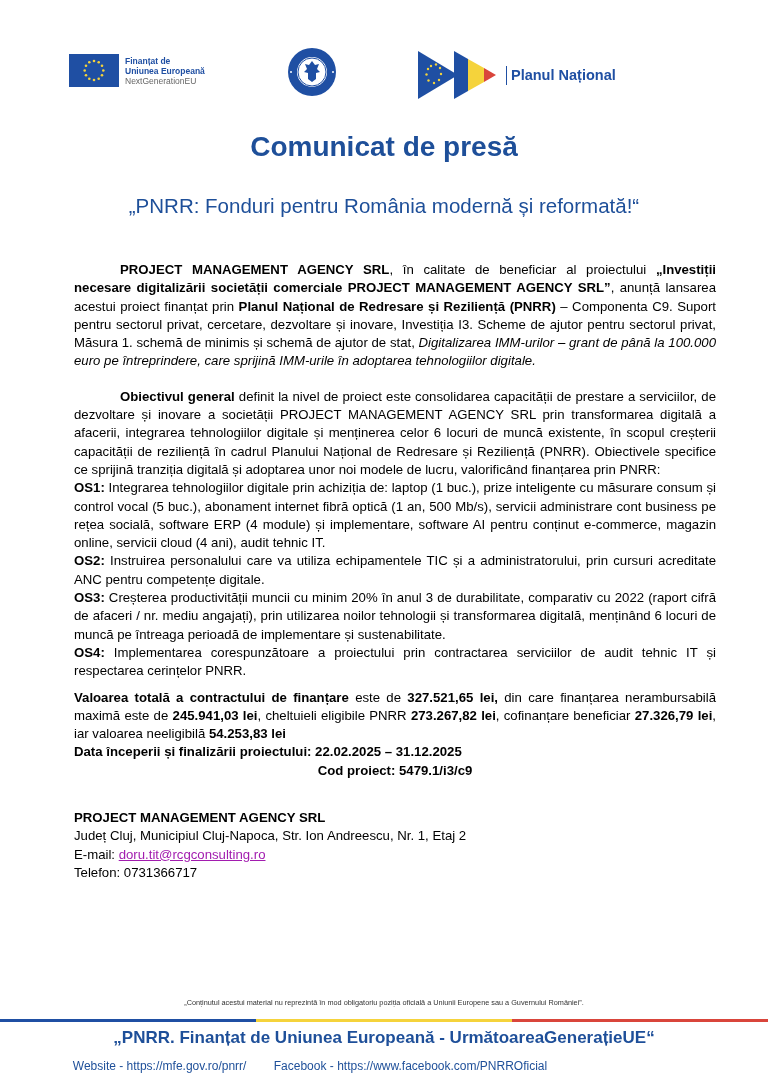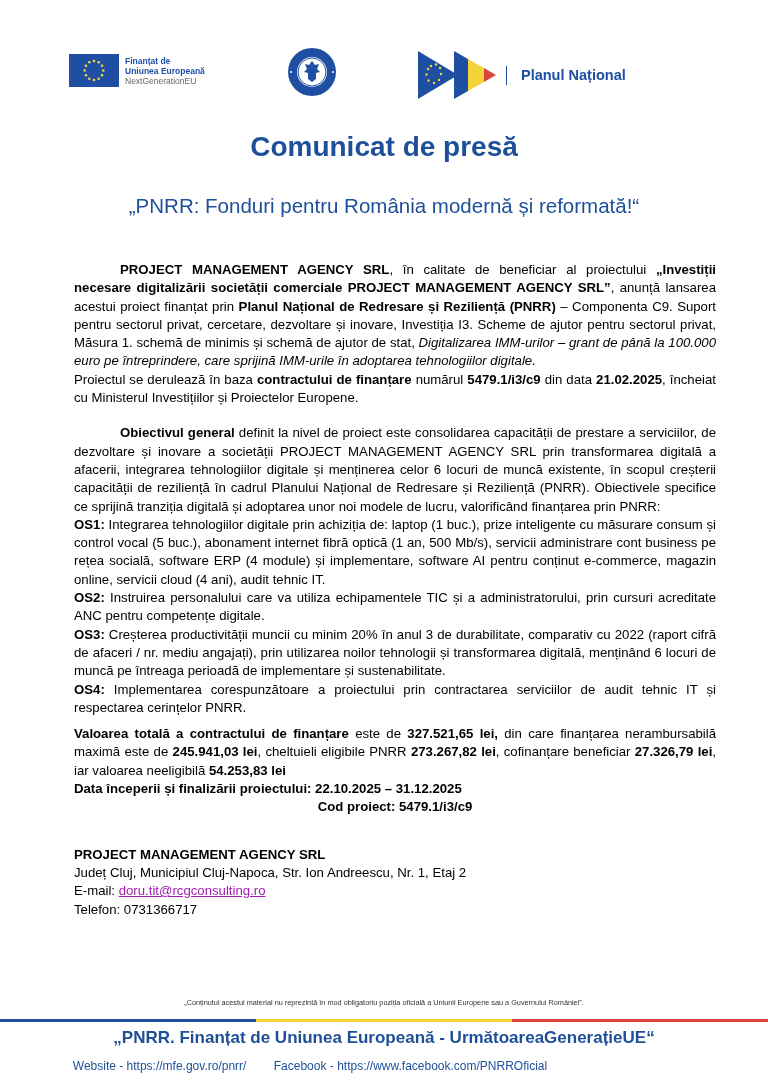--- a/index.html
+++ b/index.html
@@ -6,21 +6,21 @@
   body { width:768px; height:1086px; position:relative; overflow:hidden; font-family:"Liberation Sans", sans-serif; color:#000; }
   .logos { position:absolute; top:44px; left:0; width:768px; height:60px; }
   .eu-logo { position:absolute; left:69px; top:10px; display:flex; align-items:center; }
   .eu-flag { width:50px; height:33px; background:#1f4fa3; position:relative; }
   .eu-flag svg { position:absolute; left:0; top:0; }
   .eu-text { margin-left:6px; font-size:8.5px; line-height:10px; }
   .eu-text .b { color:#1f4fa3; font-weight:bold; }
   .eu-text .g { color:#666; }
   .gov-logo { position:absolute; left:287px; top:3px; width:50px; height:50px; }
   .pnrr-logo { position:absolute; left:418px; top:5px; display:flex; align-items:center; }
-  .pnrr-text { margin-left:4px; border-left:1.5px solid #1f4fa3; padding-left:14px; color:#1f4fa3; font-weight:bold; font-size:14.5px; line-height:19px; }
+  .pnrr-text { margin-left:4px; border-left:1.5px solid #1f4fa3; padding-left:4px; color:#1f4fa3; font-weight:bold; font-size:14.5px; line-height:19px; }
   .title { position:absolute; top:131px; left:0; width:768px; text-align:center; font-size:28px; font-weight:bold; color:#1e4f99; }
   .subtitle { position:absolute; top:194px; left:0; width:768px; text-align:center; font-size:20.5px; color:#1e4f99; }
   .body { position:absolute; top:261px; left:74px; width:642px; font-size:13.2px; line-height:18.3px; text-align:justify; }
   .body p { margin:0; }
   .indent { text-indent:46px; }
   .gap { height:17px; }
   .gap2 { height:8px; }
   .gap3 { height:29px; }
   a.email { color:#a21caf; text-decoration:underline; }
   .disclaimer { position:absolute; top:998px; left:0; width:768px; text-align:center; font-size:7.3px; color:#333; }
@@ -93,30 +93,29 @@
       <div>Planul Național</div>
     </div>
   </div>
 </div>
 
 <div class="title">Comunicat de presă</div>
 <div class="subtitle">„PNRR: Fonduri pentru România modernă și reformată!“</div>
 
 <div class="body">
   <p class="indent"><b>PROJECT MANAGEMENT AGENCY SRL</b><span>, în calitate de beneficiar al proiectului </span><b>„Investiții necesare digitalizării societății comerciale PROJECT MANAGEMENT AGENCY SRL”</b><span>, anunță lansarea acestui proiect finanțat prin </span><b>Planul Național de Redresare și Reziliență (PNRR)</b><span> – Componenta C9. Suport pentru sectorul privat, cercetare, dezvoltare și inovare, Investiția I3. Scheme de ajutor pentru sectorul privat, Măsura 1. schemă de minimis și schemă de ajutor de stat, </span><i>Digitalizarea IMM-urilor – grant de până la 100.000 euro pe întreprindere, care sprijină IMM-urile în adoptarea tehnologiilor digitale.</i></p>
-  <p><span>Proiectul se derulează în baza </span><b>contractului de finanțare</b><span> numărul </span><b>5479.1/i3/c9</b><span> din data </span><b>21.02.2025</b><span>, încheiat cu Ministerul Investițiilor și Proiectelor Europene.</span></p>
   <div class="gap"></div>
   <p class="indent"><b>Obiectivul general</b><span> definit la nivel de proiect este consolidarea capacității de prestare a serviciilor, de dezvoltare și inovare a societății PROJECT MANAGEMENT AGENCY SRL prin transformarea digitală a afacerii, integrarea tehnologiilor digitale și menținerea celor 6 locuri de muncă existente, în scopul creșterii capacității de reziliență în cadrul Planului Național de Redresare și Reziliență (PNRR). Obiectivele specifice ce sprijină tranziția digitală și adoptarea unor noi modele de lucru, valorificând finanțarea prin PNRR:</span></p>
   <p><b>OS1:</b><span> Integrarea tehnologiilor digitale prin achiziția de: laptop (1 buc.), prize inteligente cu măsurare consum și control vocal (5 buc.), abonament internet fibră optică (1 an, 500 Mb/s), servicii administrare cont business pe rețea socială, software ERP (4 module) și implementare, software AI pentru conținut e-commerce, magazin online, servicii cloud (4 ani), audit tehnic IT.</span></p>
   <p><b>OS2:</b><span> Instruirea personalului care va utiliza echipamentele TIC și a administratorului, prin cursuri acreditate ANC pentru competențe digitale.</span></p>
   <p><b>OS3:</b><span> Creșterea productivității muncii cu minim 20% în anul 3 de durabilitate, comparativ cu 2022 (raport cifră de afaceri / nr. mediu angajați), prin utilizarea noilor tehnologii și transformarea digitală, menținând 6 locuri de muncă pe întreaga perioadă de implementare și sustenabilitate.</span></p>
   <p><b>OS4:</b><span> Implementarea corespunzătoare a proiectului prin contractarea serviciilor de audit tehnic IT și respectarea cerințelor PNRR.</span></p>
   <div class="gap2"></div>
   <p><b>Valoarea totală a contractului de finanțare</b><span> este de </span><b>327.521,65 lei,</b><span> din care finanțarea nerambursabilă maximă este de </span><b>245.941,03 lei</b><span>, cheltuieli eligibile PNRR </span><b>273.267,82 lei</b><span>, cofinanțare beneficiar </span><b>27.326,79 lei</b><span>, iar valoarea neeligibilă </span><b>54.253,83 lei</b></p>
-  <p style="text-align:left"><b>Data începerii și finalizării proiectului: 22.10.2025 – 31.12.2025</b></p>
+  <p style="text-align:left"><b>Data începerii și finalizării proiectului: 22.02.2025 – 31.12.2025</b></p>
   <p style="text-align:center"><b>Cod proiect: 5479.1/i3/c9</b></p>
   <div class="gap3"></div>
   <p style="text-align:left"><b>PROJECT MANAGEMENT AGENCY SRL</b></p>
   <p style="text-align:left">Județ Cluj, Municipiul Cluj-Napoca, Str. Ion Andreescu, Nr. 1, Etaj 2</p>
   <p style="text-align:left"><span>E-mail: </span><a class="email">doru.tit@rcgconsulting.ro</a></p>
   <p style="text-align:left">Telefon: 0731366717</p>
 </div>
 
 <div class="disclaimer">„Conținutul acestui material nu reprezintă în mod obligatoriu poziția oficială a Uniunii Europene sau a Guvernului României”.</div>
 <div class="stripe">

